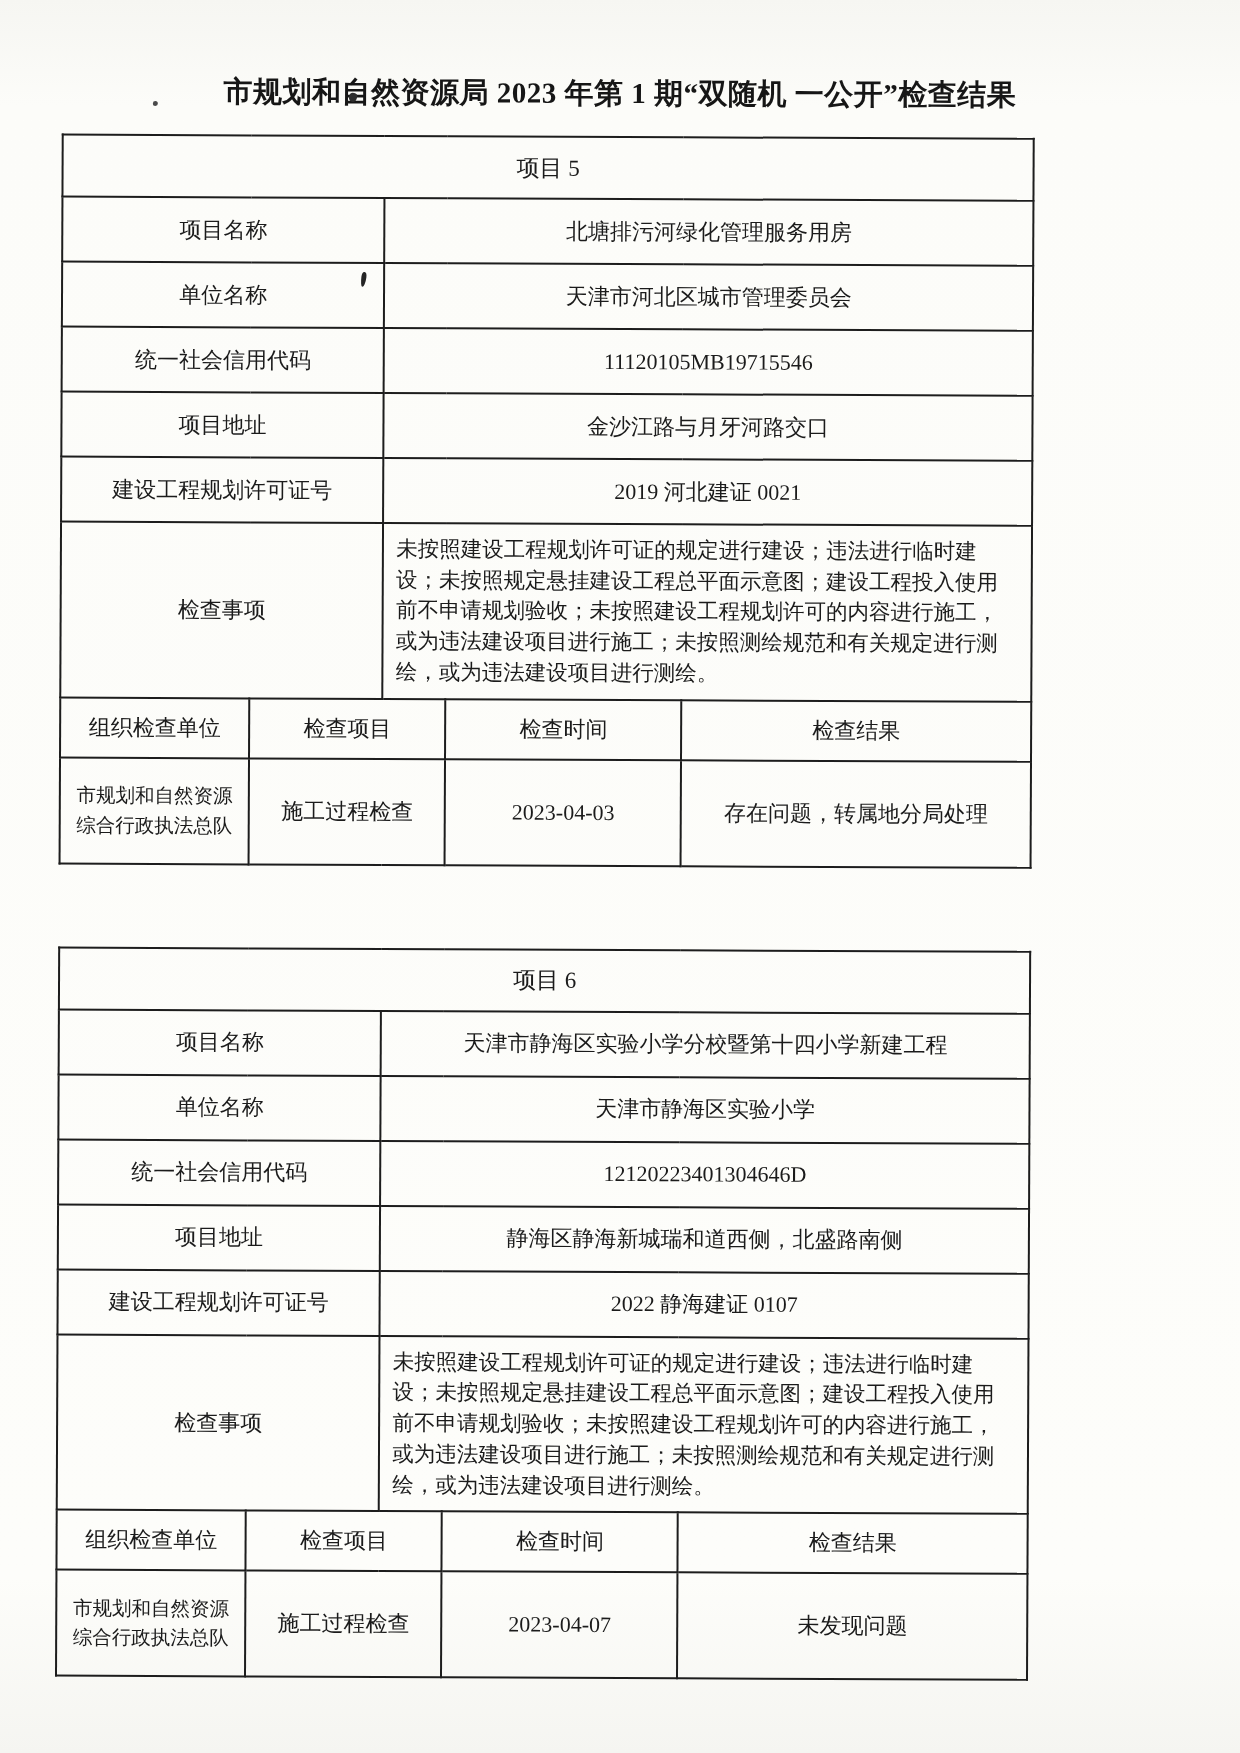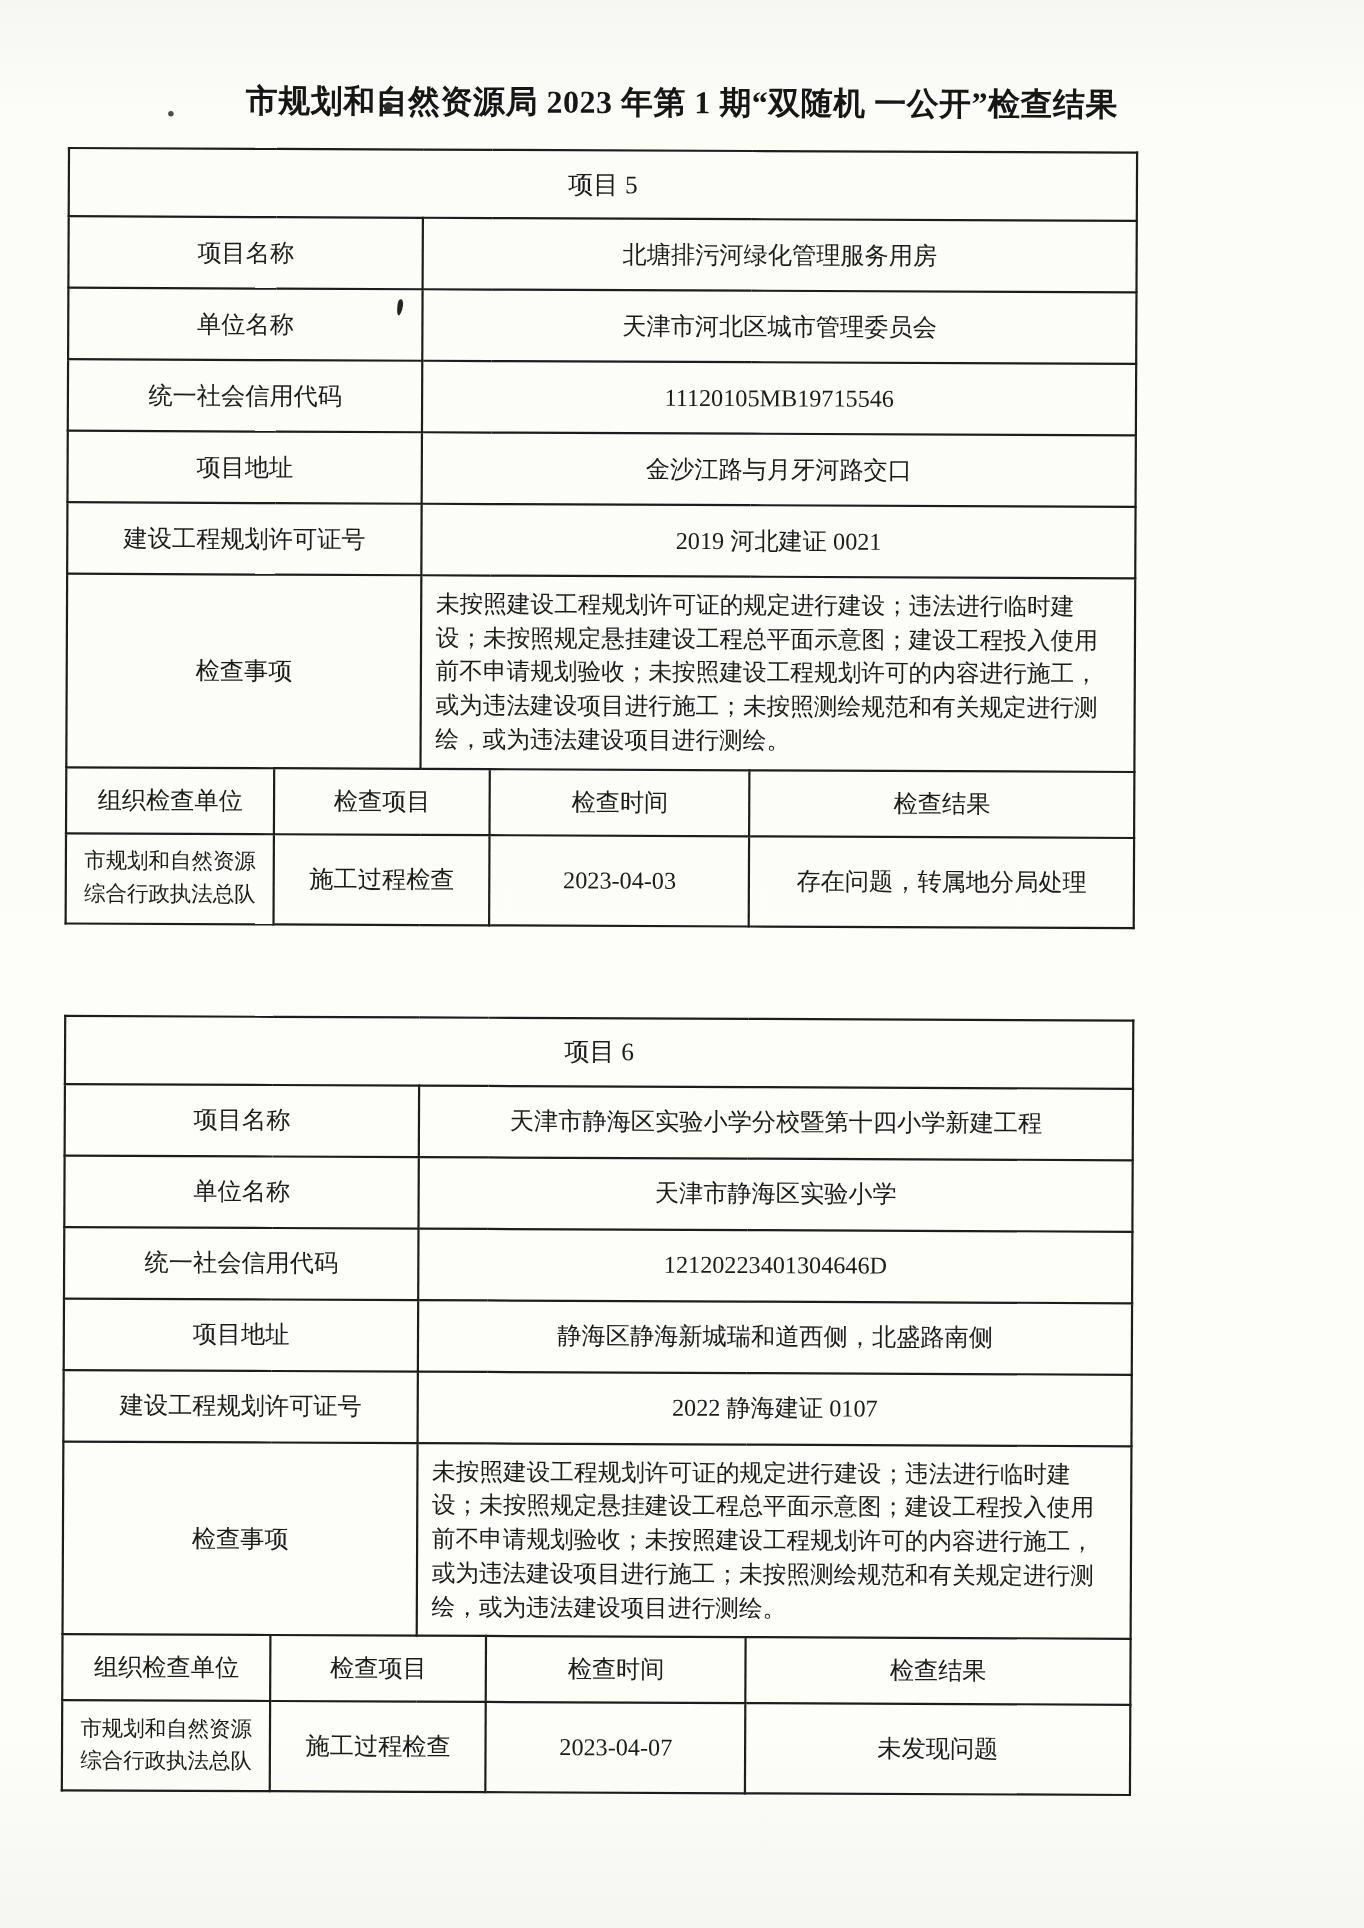--- a/index.html
+++ b/index.html
@@ -52,21 +52,21 @@
   tr.r-rdata td   { height: 64px; }
   td.items-value {
     text-align: left;
     padding: 10px 14px 10px 12px;
     line-height: 1.43;
     font-size: 21.5px;
   }
   td.org-cell {
     font-size: 19.5px;
     line-height: 1.5;
-    padding: 8px 6px;
+    padding: 20px 6px;
   }
   
   .speck-a {
     position: absolute; left: 349px; top: 20px;
     width: 8px; height: 9px; background: #2e2e2e;
     border-radius: 55% 45% 50% 60%;
     transform: rotate(18deg);
   }
   .speck-b {
     position: absolute; left: 153px; top: 29px;

